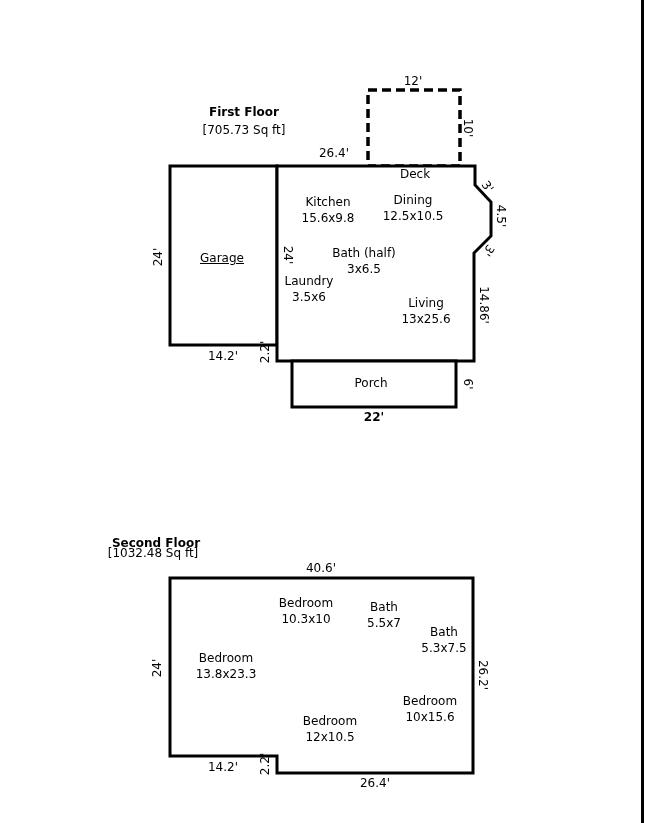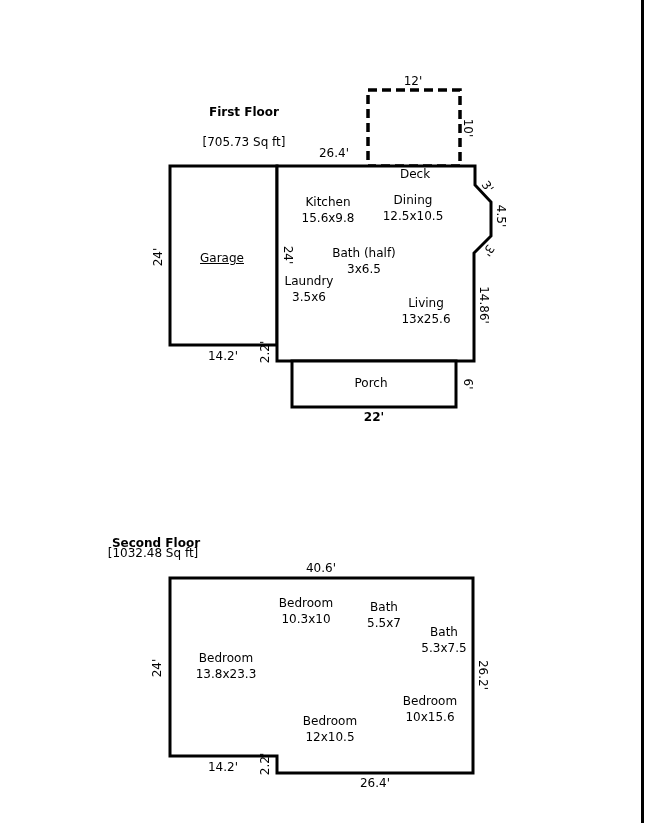--- a/index.html
+++ b/index.html
@@ -55,21 +55,21 @@
     <polygon points="277,166 475,166 475,185 491,202 491,236 474,253 474,361 277,361" fill="#ffffff" stroke="#000000" stroke-width="3" stroke-linejoin="miter"></polygon>
 
     <rect x="292" y="361" width="164" height="46" fill="#ffffff" stroke="#000000" stroke-width="3"></rect>
 
     <polygon points="170,578 473,578 473,773 277,773 277,756 170,756" fill="#ffffff" stroke="#000000" stroke-width="3" stroke-linejoin="miter"></polygon>
 
     <rect x="641" y="0" width="3" height="823" fill="#000000"></rect>
   </svg>
 
   <div class="lbl bold" style="left:244px; top:112px;">First Floor</div>
-  <div class="lbl" style="left:244px; top:142px;">[705.73 Sq ft]</div>
+  <div class="lbl" style="left:244px; top:130px;">[705.73 Sq ft]</div>
 
   <div class="lbl" style="left:334px; top:153px;">26.4'</div>
   <div class="lbl" style="left:413px; top:81px;">12'</div>
   <div class="lbl rot-r" style="left:467px; top:128px;">10'</div>
 
   <div class="room" style="left:415px; top:130px;margin-top:44px;">Deck</div>
 
   <div class="room" style="left:328px; top:210px;">
     <div>Kitchen</div>
     <div>15.6x9.8</div>

